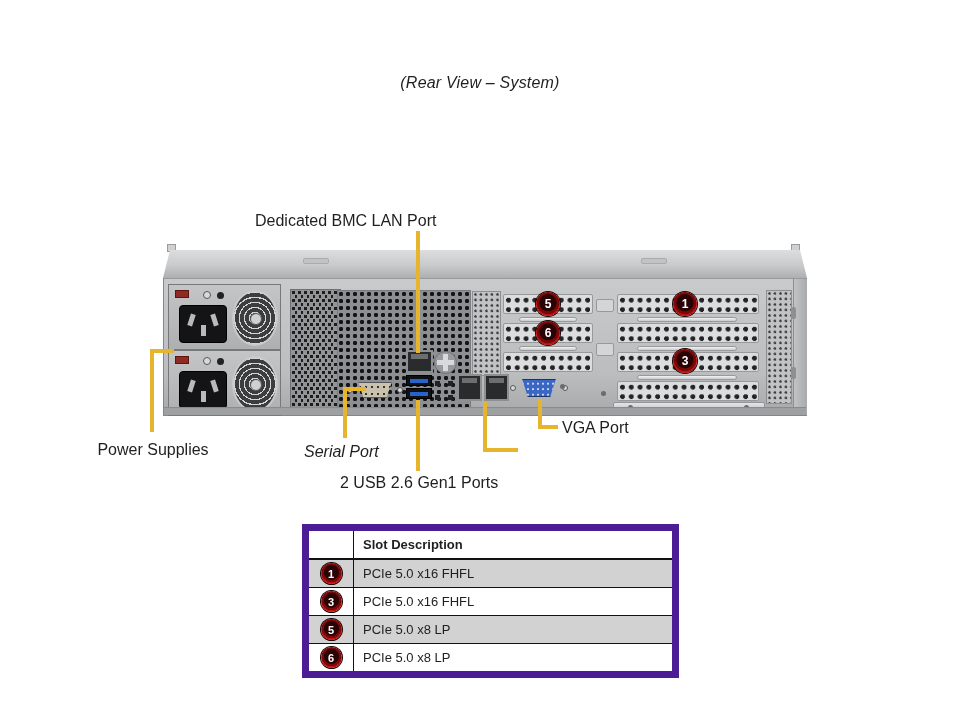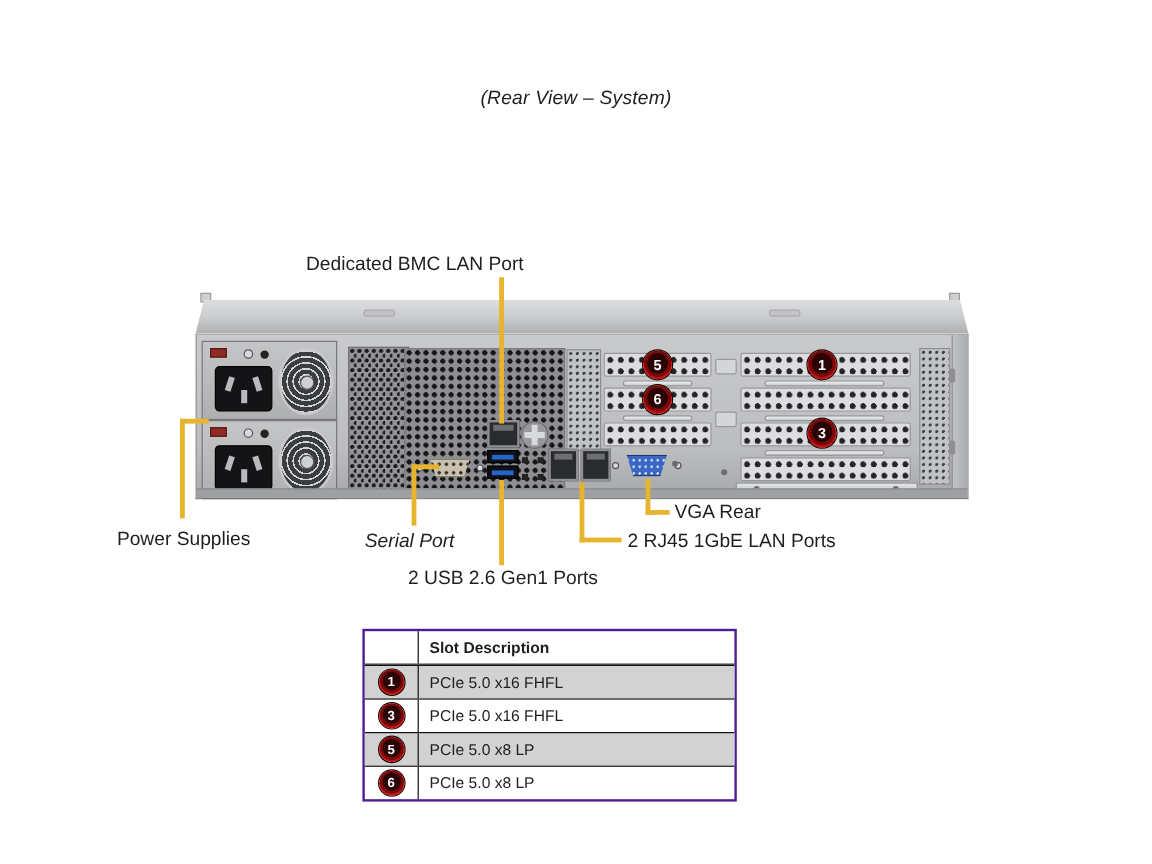--- a/index.html
+++ b/index.html
@@ -100,21 +100,21 @@
   .hole-pair i { width:5px; height:5px; background:#222; display:block; }
 
   
   .badge { border-radius:50%; display:flex; align-items:center; justify-content:center;
     color:#fff; font-weight:bold;
     background:radial-gradient(circle at 50% 45%, #2a0404 0 46%, #7a0808 50% 62%, #c01010 64% 84%, #4f0303 88% 100%);
     box-shadow:0 0 0 1px #1c0202; }
   .badge-chassis { position:absolute; width:24px; height:24px; font-size:12px; z-index:20; }
 
   
-  .slot-table { position:absolute; left:302px; top:524px; width:312px; border:2px solid #4c1d95; background:#fff; }
+  .slot-table { position:absolute; left:302px; top:524px; width:377px; border:7px solid #4c1d95; background:#fff; }
   .t-row { display:flex; height:28px; border-top:1px solid #111; align-items:stretch; }
   .t-row:first-child { border-top:none; }
   .t-header { border-bottom:1px solid #111; }
   .t-col-badge { width:45px; border-right:1px solid #111; display:flex; align-items:center; justify-content:center; flex:none; }
   .t-col-desc { flex:1; display:flex; align-items:center; padding-left:9px; font-size:13px; }
   .t-header .t-col-desc { font-weight:bold; font-size:13px; }
   .shade { background:#d2d2d2; }
   .badge-table { width:21px; height:21px; font-size:11px; }
 </style>
 </head>
@@ -123,22 +123,21 @@
 <div class="page">
 
   <div class="fig-title">(Rear View – System)</div>
 
   <div class="callout-label lbl-bmc">Dedicated BMC LAN Port</div>
   <div class="callout-label lbl-psu">
     <div>Power Supplies</div>
   </div>
   <div class="callout-label lbl-serial">Serial Port</div>
   <div class="callout-label lbl-usb">2 USB 2.6 Gen1 Ports</div>
-  <div class="callout-label lbl-lan">2 RJ45 1GbE LAN Ports</div>
-  <div class="callout-label lbl-vga">VGA Rear</div>
+  <div class="callout-label lbl-vga">VGA Port</div>
 
   <div class="cline" style="left:416px; top:231px; width:4px; height:122px;"></div>
   <div class="cline" style="left:150px; top:349px; width:24px; height:4px;"></div>
   <div class="cline" style="left:150px; top:349px; width:4px; height:83px;"></div>
   <div class="cline" style="left:343px; top:387px; width:23px; height:4px;"></div>
   <div class="cline" style="left:343px; top:387px; width:4px; height:51px;"></div>
   <div class="cline" style="left:416px; top:400px; width:4px; height:71px;"></div>
   <div class="cline" style="left:483px; top:402px; width:4px; height:50px;"></div>
   <div class="cline" style="left:483px; top:448px; width:35px; height:4px;"></div>
   <div class="cline" style="left:538px; top:399px; width:4px; height:30px;"></div>

